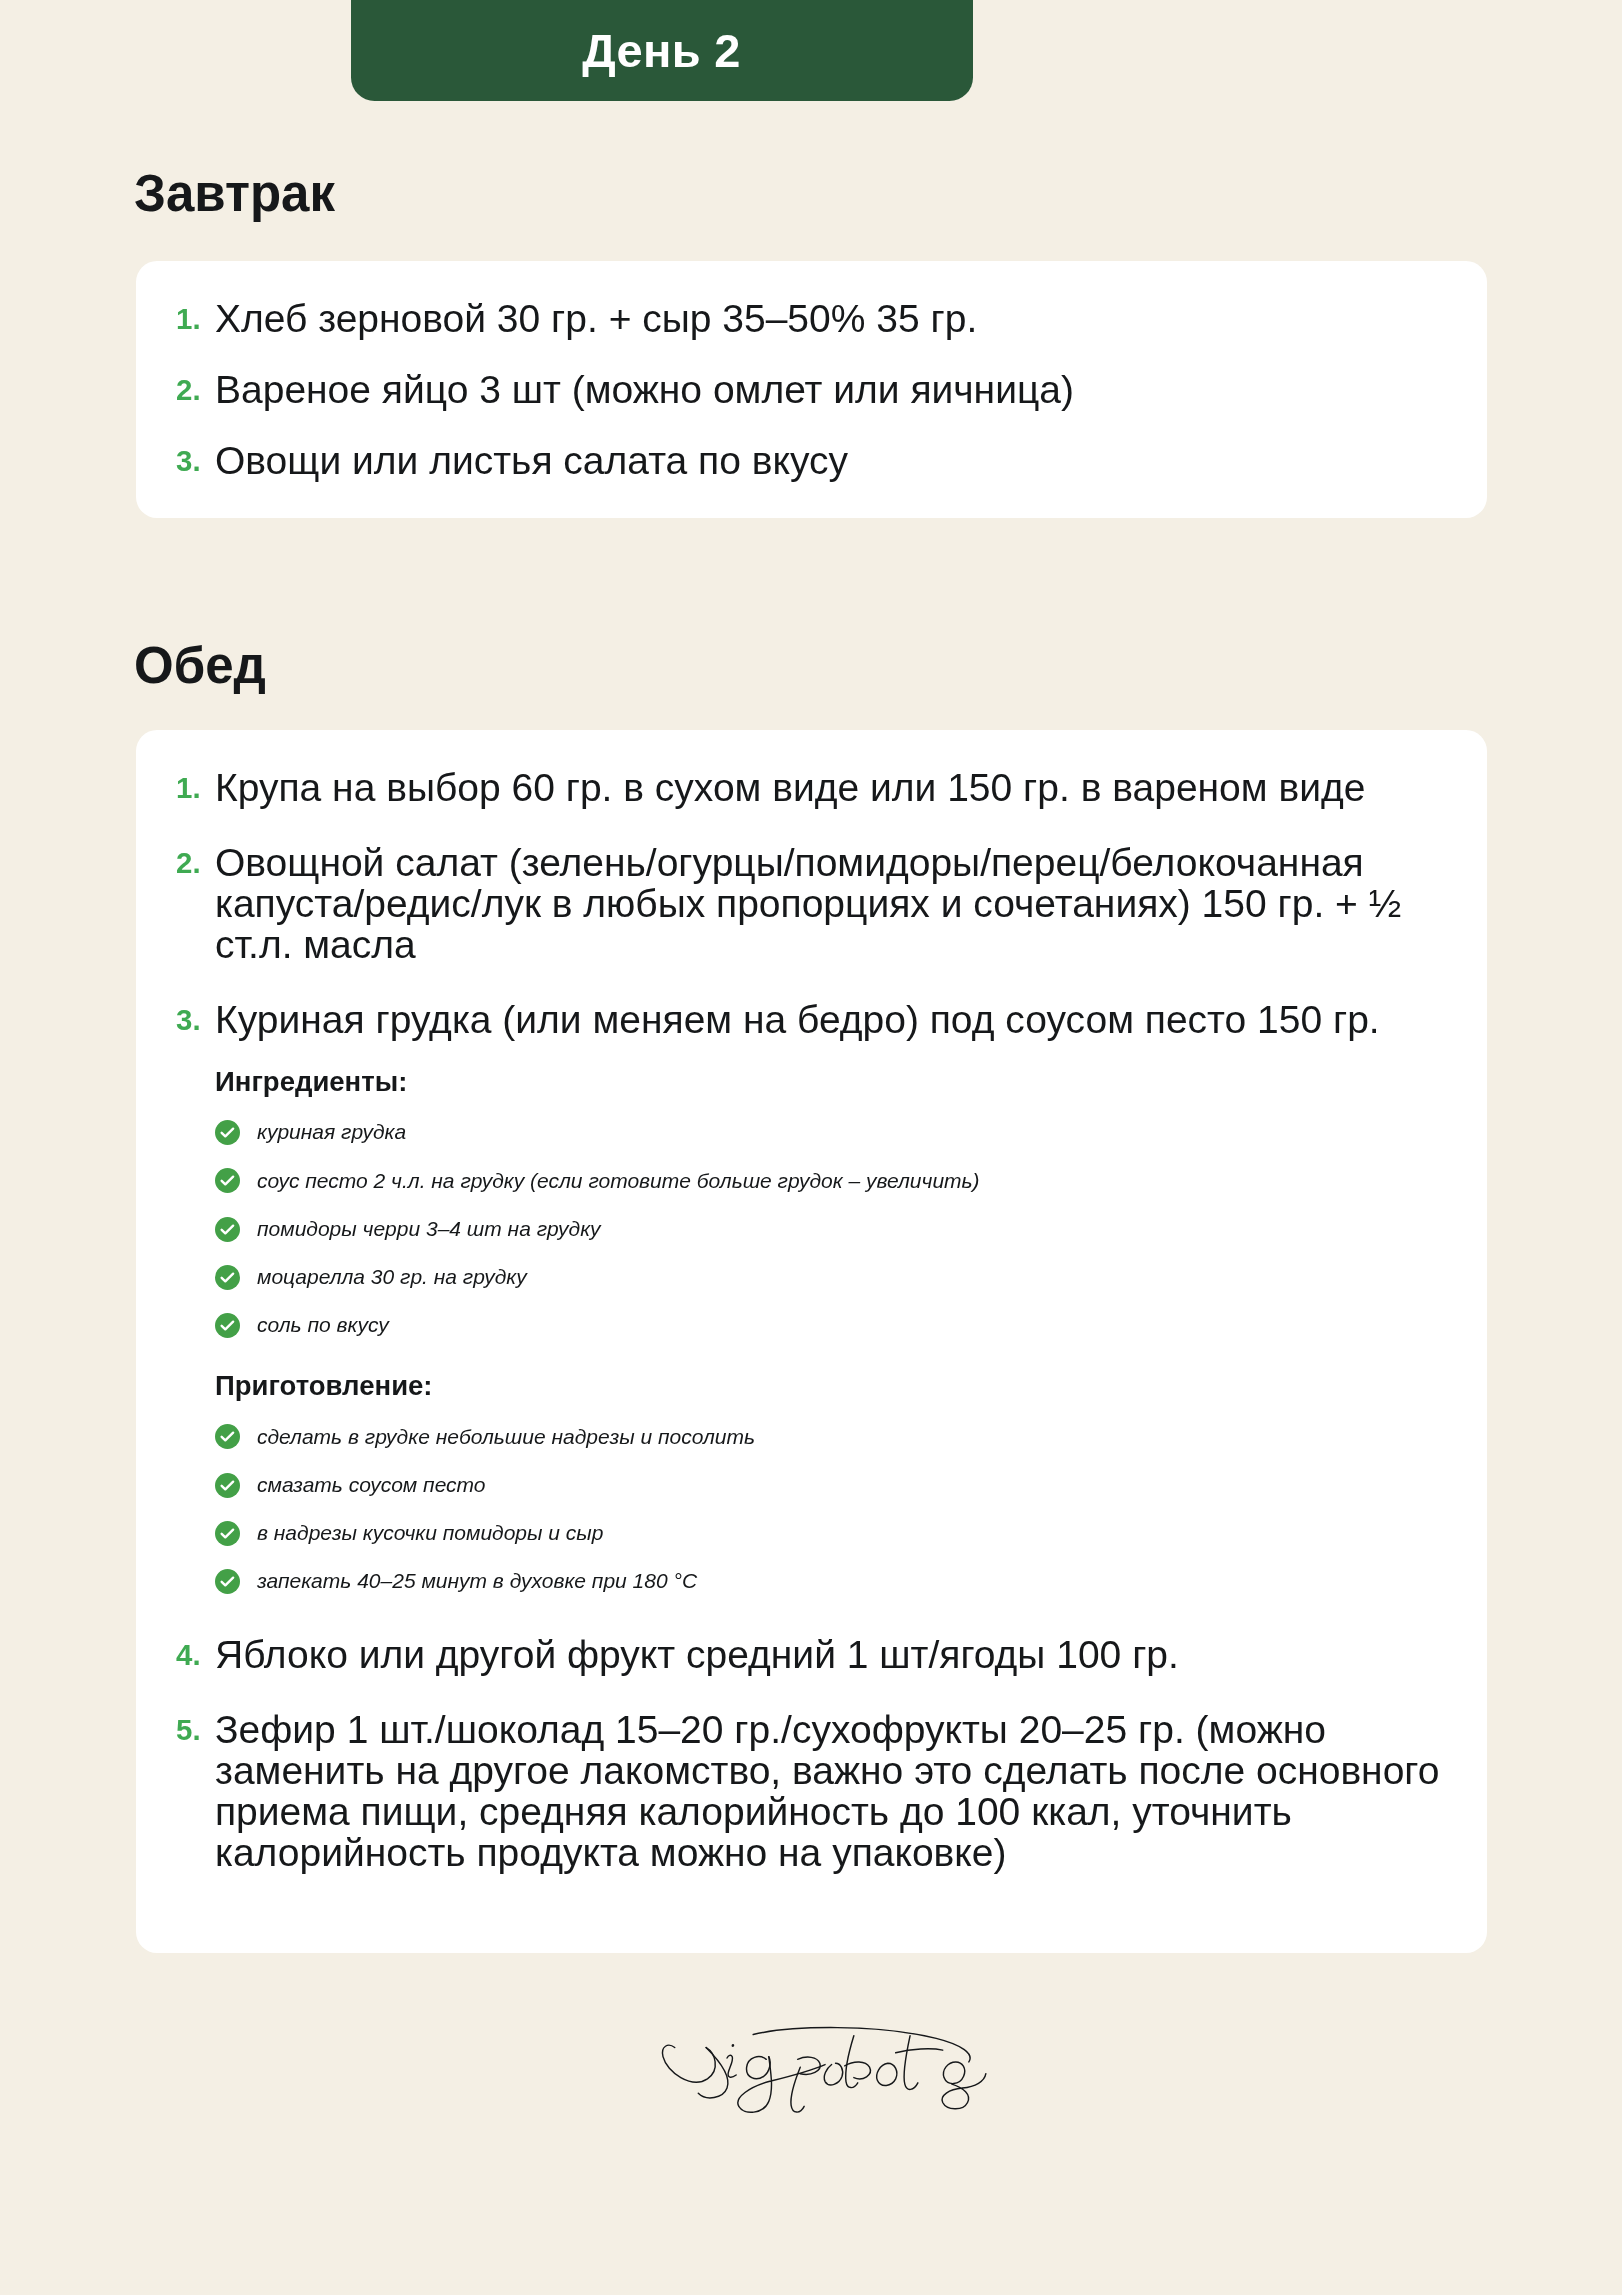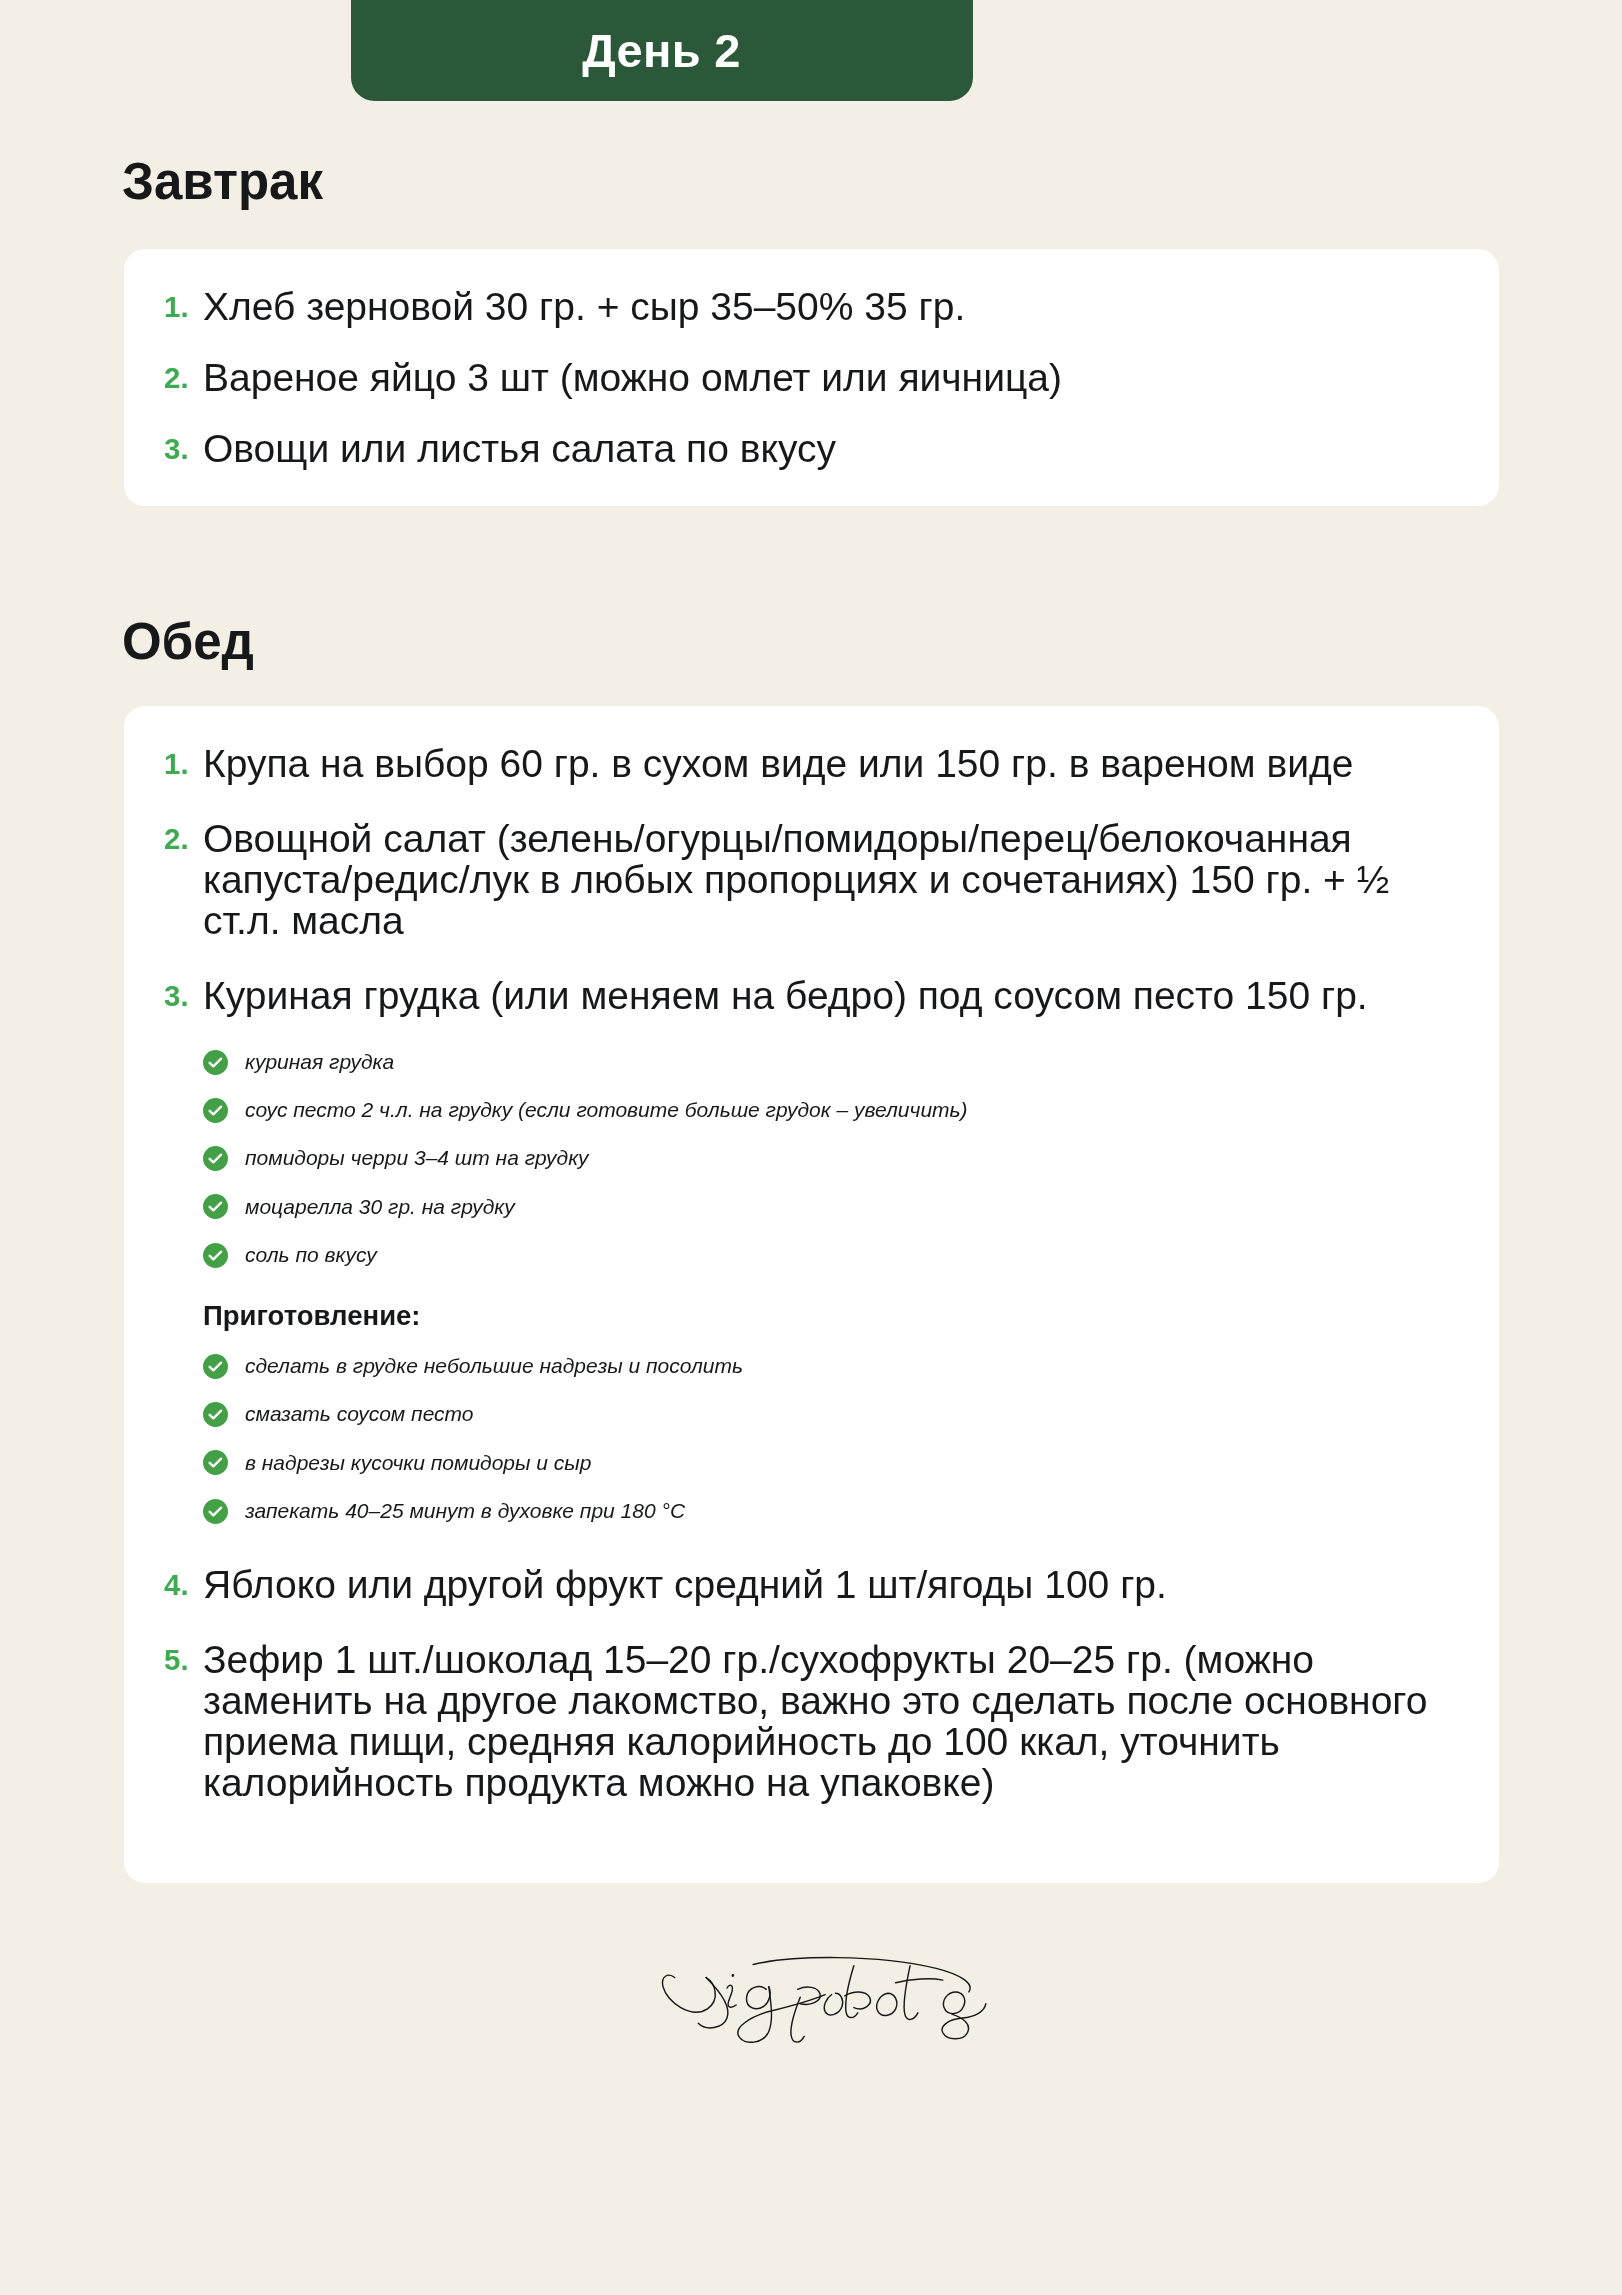--- a/index.html
+++ b/index.html
@@ -41,21 +41,21 @@
 
   
   .page {
     position: absolute;
     top: 101px;
     left: 0;
     width: 1623px;
   }
 
   .section {
-    margin: 0;
+    margin: 12px;
   }
 
   .section-title {
     font-size: 51px;
     font-weight: bold;
     color: #16181a;
     padding-left: 122px;
     letter-spacing: 0px;
   }
   .section-title.breakfast { padding-top: 51px; }
@@ -201,20 +201,21 @@
             <div class="otext">Овощной салат (зелень/огурцы/помидоры/перец/белокочанная капуста/редис/лук в любых пропорциях и сочетаниях) 150 гр. + ½ ст.л. масла</div>
           </div>
         </li>
 
         <li class="oitem">
           <div class="onum">3.</div>
           <div class="obody">
             <div class="otext">Куриная грудка (или меняем на бедро) под соусом песто 150 гр.</div>
 
             <div class="subblock">
+              <div class="subtitle">Ингредиенты:</div>
               <ul class="checklist">
                 <li class="citem">
                   <span class="check-icon">
                     <svg viewBox="0 0 24 24">
                         <circle cx="12" cy="12" r="12" fill="#43a047"></circle>
                         <path d="M6.4 12.3l3.5 3.4 7.5-7.4" fill="none" stroke="#ffffff" stroke-width="2.3" stroke-linecap="round" stroke-linejoin="round"></path>
                       </svg>
                   </span>
                   <span class="ctext">куриная грудка</span>
                 </li>

